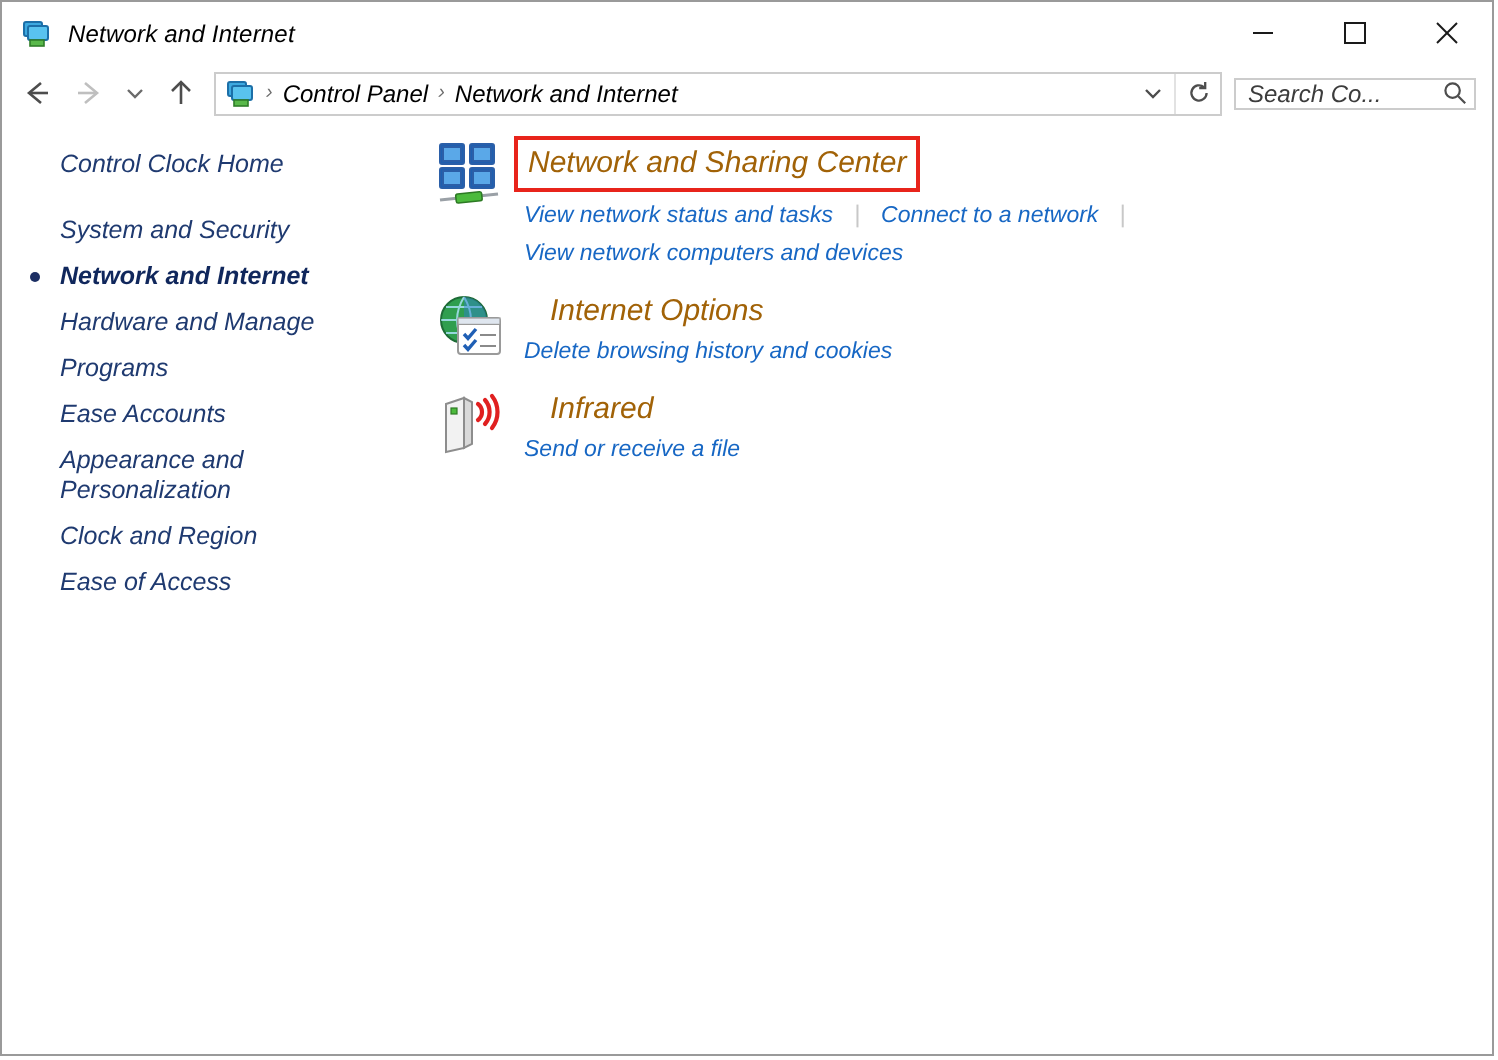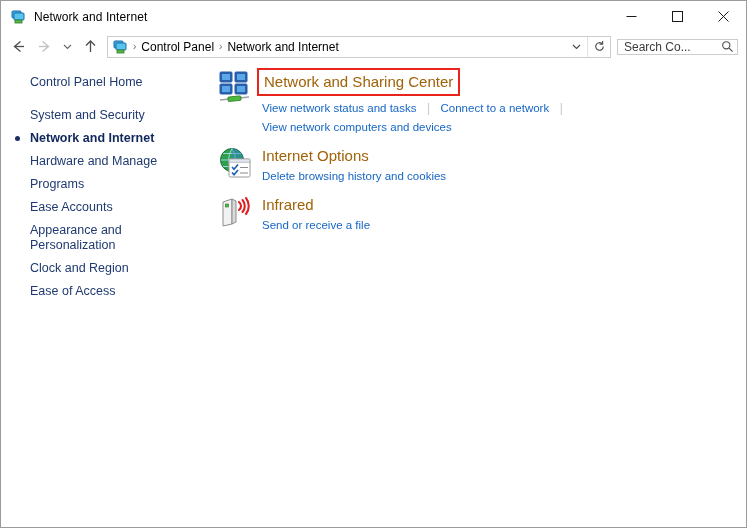--- a/index.html
+++ b/index.html
@@ -16,20 +16,21 @@
   }
   .window {
     position: relative;
     width: 747px;
     height: 528px;
     border: 1px solid #9a9a9a;
     background: #ffffff;
     box-sizing: border-box;
     display: flex;
     flex-direction: column;
+    font-style: italic;
   }
 
   
   .titlebar {
     height: 31px;
     min-height: 31px;
     display: flex;
     align-items: center;
     background: #ffffff;
     position: relative;
@@ -218,21 +219,21 @@
   }
   .cat-body { padding-top: 1px; min-width: 0; }
   .cat-title {
     font-size: 15px;
     color: #a16207;
     line-height: 19px;
     display: inline-block;
     cursor: pointer;
     white-space: nowrap;
   }
-  .cat-title-wrap { display: inline-block; position: relative; }
+  .cat-title-wrap { display: inline-block; position: relative; margin-left: 13px; }
   .cat-title-wrap.highlight {
     border: 2px solid #e8241b;
     padding: 2px 5px 3px 5px;
     margin: -2px 0 1px -5px;
   }
   .links {
     margin-top: 1px;
     max-width: 330px;
   }
   .link {
@@ -344,21 +345,21 @@
           <circle cx="5.3" cy="5.3" r="3.6" fill="none" stroke="#4d4d4d" stroke-width="1.1"></circle>
           <line x1="8.1" y1="8.1" x2="11.6" y2="11.6" stroke="#4d4d4d" stroke-width="1.1"></line>
         </svg>
       </span>
     </div>
   </div>
 
   <div class="body-area">
 
     <div class="sidebar">
-      <div class="side-item">Control Panel Home</div>
+      <div class="side-item">Control Clock Home</div>
       <div class="side-gap"></div>
       <div class="side-item">System and Security</div>
       <div class="side-item active">Network and Internet</div>
       <div class="side-item">Hardware and Manage</div>
       <div class="side-item">Programs</div>
       <div class="side-item">Ease Accounts</div>
       <div class="side-item wrap" style="max-width:120px">Appearance and Personalization</div>
       <div class="side-item">Clock and Region</div>
       <div class="side-item">Ease of Access</div>
     </div>

